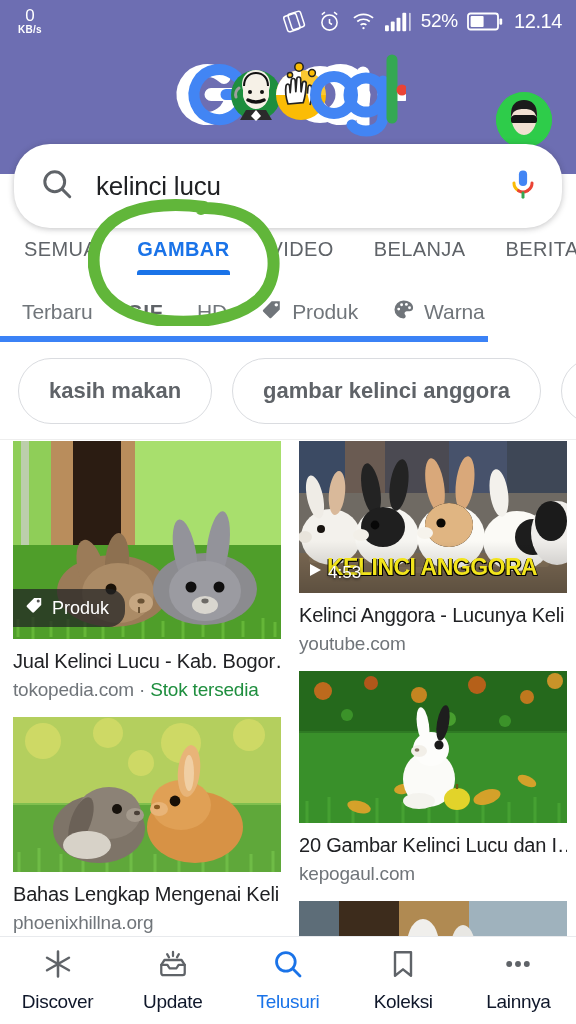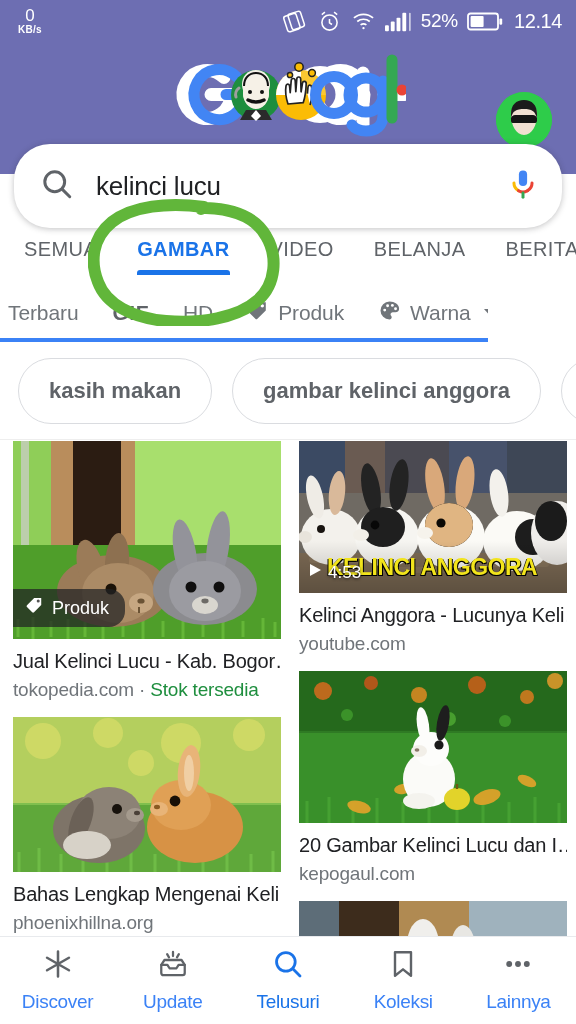--- a/index.html
+++ b/index.html
@@ -69,22 +69,22 @@
   .tab.active { color: #1a73e8; font-weight: 700; }
   .tab.active::after {
     content: ""; position: absolute; left: 0; right: 0; bottom: -14px;
     height: 5px; background: #1a73e8; border-radius: 3px 3px 0 0;
   }
 
   
   .filters {
     position: absolute; top: 288px; left: 0; width: 488px; height: 54px;
     background: #fff; display: flex; align-items: center;
-    padding-left: 8px; overflow: hidden; z-index: 3;
-    border-bottom: 4px solid #3b82f6;
+    padding-left: 22px; overflow: hidden; z-index: 3;
+    border-bottom: 6px solid #3b82f6;
   }
   .filter {
     display: flex; align-items: center; gap: 9px;
     font-size: 21px; color: #70757a; margin-right: 34px;
     white-space: nowrap; cursor: pointer; letter-spacing: -.1px;
   }
   .filter.gif { font-weight: 700; color: #5f6368; letter-spacing: .5px; }
   .caret { width: 0; height: 0; border-left: 7px solid transparent;
            border-right: 7px solid transparent; border-top: 8px solid #70757a;
            margin-left: 4px; }
@@ -153,21 +153,21 @@
   }
 
   
   .bottomnav {
     position: absolute; bottom: 0; left: 0; width: 576px; height: 88px;
     background: #fff; border-top: 1px solid #e8eaed;
     display: flex; align-items: center; z-index: 6;
   }
   .navitem {
     flex: 1 1 0; display: flex; flex-direction: column; align-items: center;
-    gap: 7px; cursor: pointer; color: #3b82f6;
+    gap: 7px; cursor: pointer; color: #0f172a;
   }
   .navitem.active { color: #1a73e8; }
   .navitem .lbl { font-size: 19px; letter-spacing: -.3px; }
 
   
   .annotation {
     position: absolute; left: 88px; top: 198px; width: 196px; height: 128px;
     z-index: 5; pointer-events: none;
   }
 </style>

